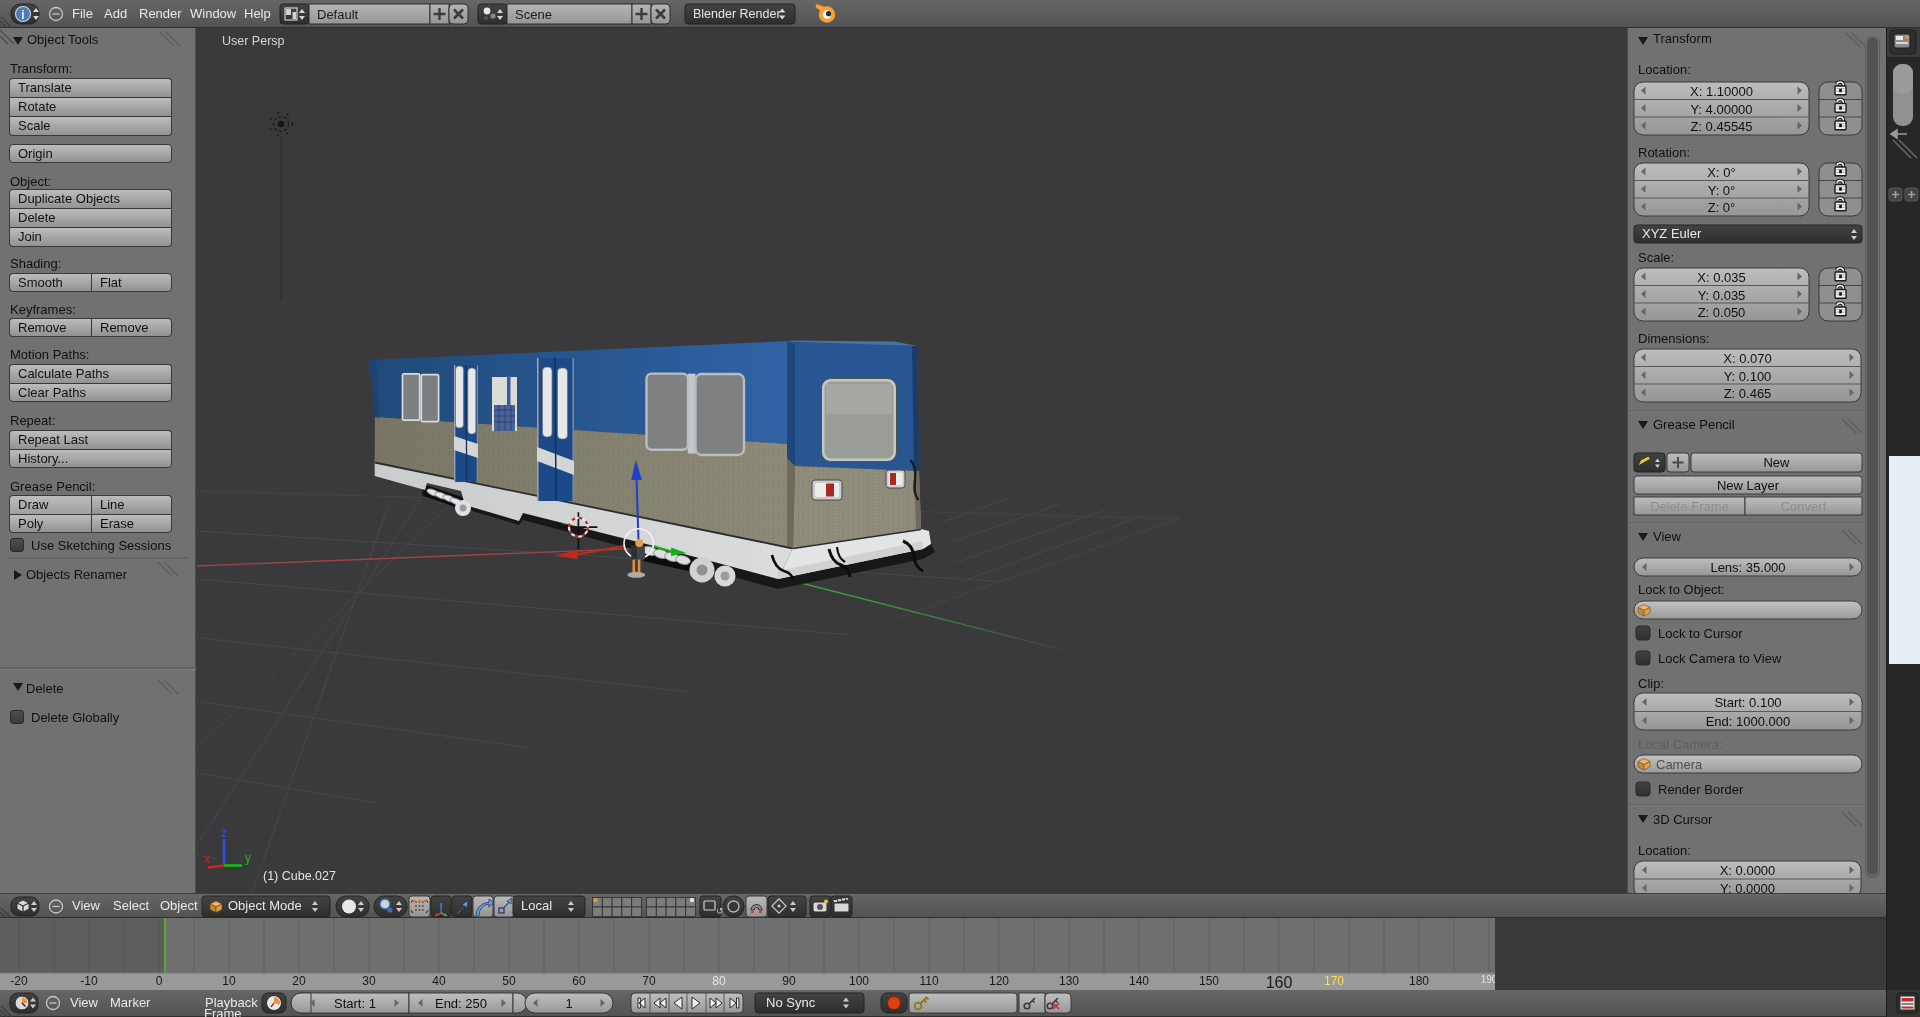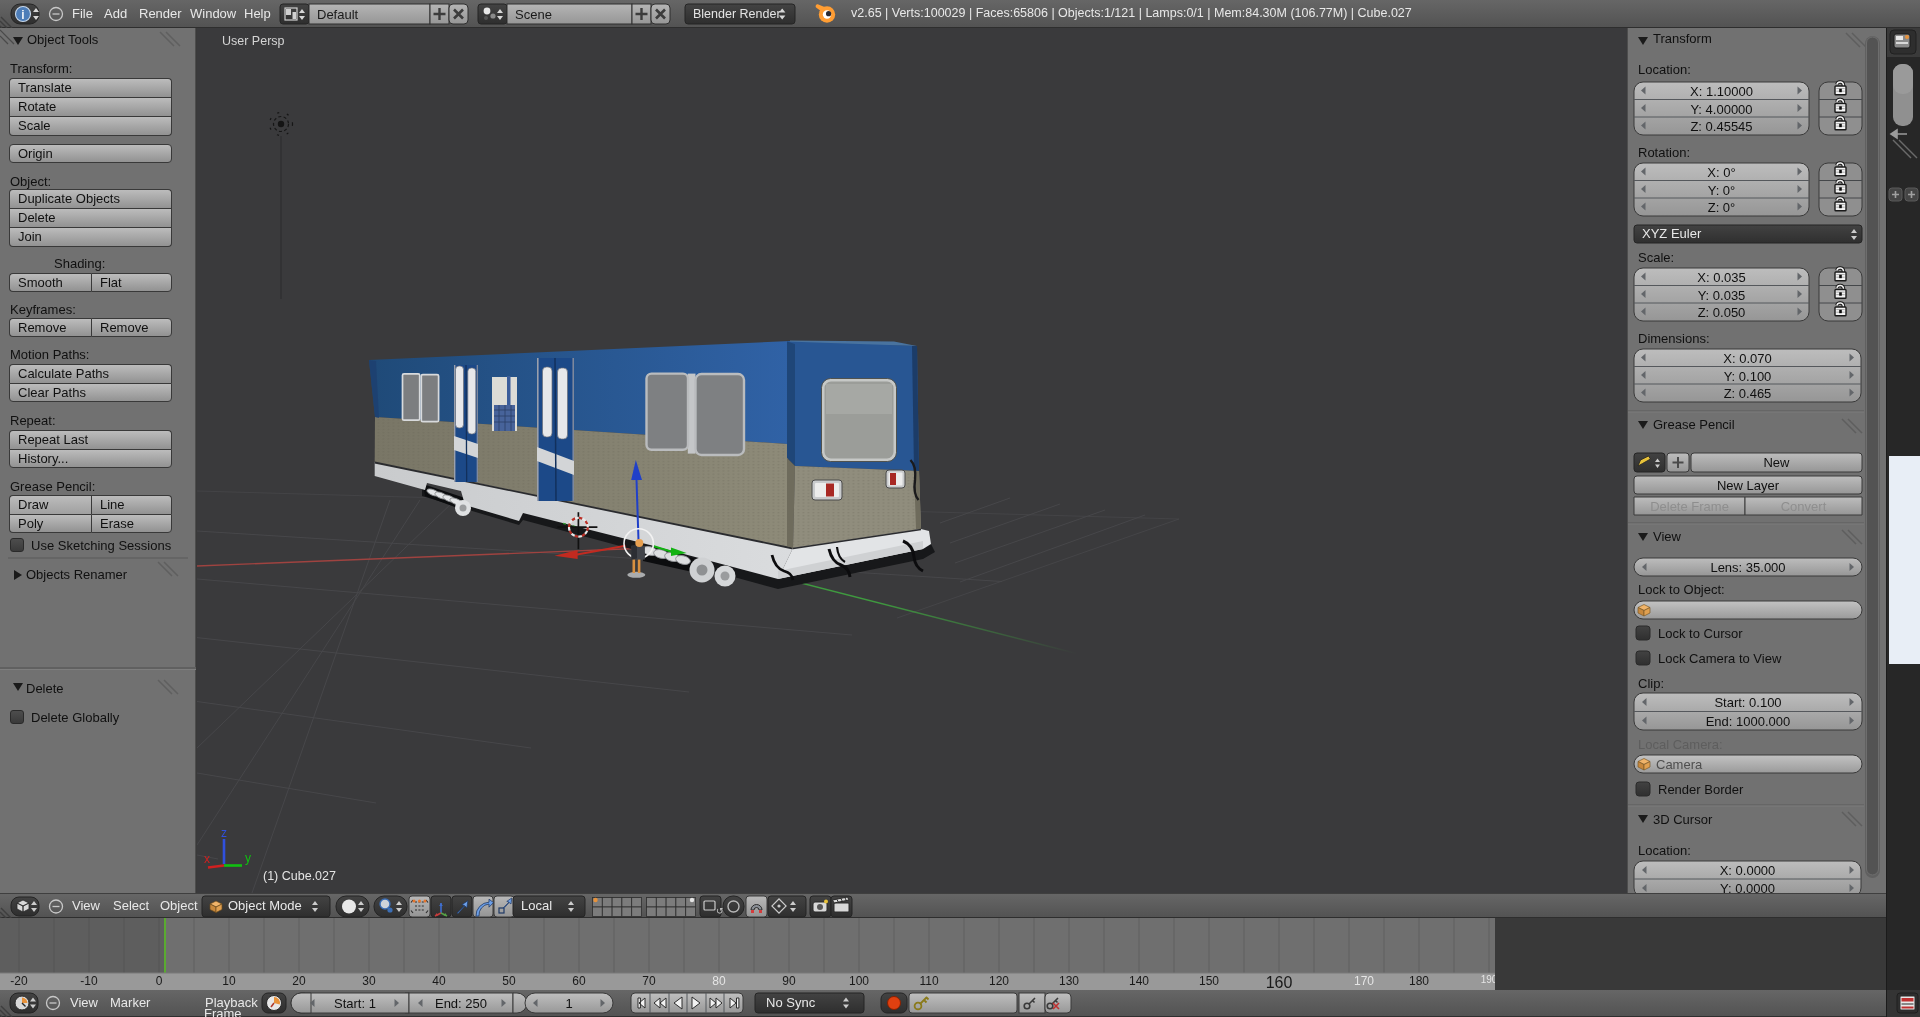--- a/index.html
+++ b/index.html
@@ -84,21 +84,20 @@
           <stop offset="0" stop-color="#b5b5b5"></stop>
             <stop offset="1" stop-color="#969696"></stop>
         </linearGradient>
       </defs>
     </svg>
     <span class="abs menutxt" style="left:72px;top:6px;">File</span>
     <span class="abs menutxt" style="left:104px;top:6px;">Add</span>
     <span class="abs menutxt" style="left:139px;top:6px;">Render</span>
     <span class="abs menutxt" style="left:190px;top:6px;">Window</span>
     <span class="abs menutxt" style="left:244px;top:6px;">Help</span>
-    <span class="abs menutxt" style="left:851px;top:6px;font-size:12.5px;">v2.65 | Verts:100029 | Faces:65806 | Objects:1/121 | Lamps:0/1 | Mem:84.30M (106.77M) | Cube.027</span>
   </div>
 
   <div class="abs" id="toolshelf" style="left:0;top:28px;width:196px;height:865px;background:#717171;border-right:1px solid #4d4d4d;">
     <svg class="abs" width="196" height="865" style="left:0;top:0;">
       <g stroke="#4a4a4a" stroke-width="1.2">
         <line x1="0" y1="2" x2="14" y2="16"></line>
           <line x1="0" y1="8" x2="8" y2="16"></line>
       </g>
       <g stroke="#5f5f5f" stroke-width="1.5">
         <line x1="160" y1="4" x2="174" y2="18"></line>
@@ -123,21 +122,21 @@
     <span class="abs lbl" style="left:27px;top:4px;">Object Tools</span>
     <span class="abs lbl" style="left:10px;top:33px;">Transform:</span>
     <div class="abs tbtn" style="left:9px;top:50px;width:163px;height:19px;border-radius:4px 4px 0 0;border-bottom:none;">Translate</div>
     <div class="abs tbtn" style="left:9px;top:69px;width:163px;height:20px;">Rotate</div>
     <div class="abs tbtn" style="left:9px;top:89px;width:163px;height:19px;border-radius:0 0 4px 4px;border-top:none;">Scale</div>
     <div class="abs tbtn" style="left:9px;top:116px;width:163px;height:19px;border-radius:4px;">Origin</div>
     <span class="abs lbl" style="left:10px;top:146px;">Object:</span>
     <div class="abs tbtn" style="left:9px;top:161px;width:163px;height:19px;border-radius:4px 4px 0 0;border-bottom:none;">Duplicate Objects</div>
     <div class="abs tbtn" style="left:9px;top:180px;width:163px;height:20px;">Delete</div>
     <div class="abs tbtn" style="left:9px;top:200px;width:163px;height:19px;border-radius:0 0 4px 4px;border-top:none;">Join</div>
-    <span class="abs lbl" style="left:10px;top:228px;margin-left:44px;">Shading:</span>
+    <span class="abs lbl" style="left:10px;top:228px;">Shading:</span>
     <div class="abs tbtn" style="left:9px;top:245px;width:82px;height:19px;border-radius:4px 0 0 4px;border-right:none;">Smooth</div>
     <div class="abs tbtn" style="left:91px;top:245px;width:81px;height:19px;border-radius:0 4px 4px 0;">Flat</div>
     <span class="abs lbl" style="left:10px;top:274px;">Keyframes:</span>
     <div class="abs tbtn" style="left:9px;top:290px;width:82px;height:19px;border-radius:4px 0 0 4px;border-right:none;">Remove</div>
     <div class="abs tbtn" style="left:91px;top:290px;width:81px;height:19px;border-radius:0 4px 4px 0;">Remove</div>
     <span class="abs lbl" style="left:10px;top:319px;">Motion Paths:</span>
     <div class="abs tbtn" style="left:9px;top:336px;width:163px;height:19px;border-radius:4px 4px 0 0;border-bottom:none;">Calculate Paths</div>
     <div class="abs tbtn" style="left:9px;top:355px;width:163px;height:19px;border-radius:0 0 4px 4px;">Clear Paths</div>
     <span class="abs lbl" style="left:10px;top:385px;">Repeat:</span>
     <div class="abs tbtn" style="left:9px;top:402px;width:163px;height:19px;border-radius:4px 4px 0 0;border-bottom:none;">Repeat Last</div>
@@ -835,21 +834,21 @@
     <span class="abs" style="left:624px;top:56px;width:50px;text-align:center;color:#191919;font-size:12px;">70</span>
     <span class="abs" style="left:694px;top:56px;width:50px;text-align:center;color:#e5e5e5;font-size:12px;">80</span>
     <span class="abs" style="left:764px;top:56px;width:50px;text-align:center;color:#191919;font-size:12px;">90</span>
     <span class="abs" style="left:834px;top:56px;width:50px;text-align:center;color:#191919;font-size:12px;">100</span>
     <span class="abs" style="left:904px;top:56px;width:50px;text-align:center;color:#191919;font-size:12px;">110</span>
     <span class="abs" style="left:974px;top:56px;width:50px;text-align:center;color:#191919;font-size:12px;">120</span>
     <span class="abs" style="left:1044px;top:56px;width:50px;text-align:center;color:#191919;font-size:12px;">130</span>
     <span class="abs" style="left:1114px;top:56px;width:50px;text-align:center;color:#191919;font-size:12px;">140</span>
     <span class="abs" style="left:1184px;top:56px;width:50px;text-align:center;color:#191919;font-size:12px;">150</span>
     <span class="abs" style="left:1254px;top:56px;width:50px;text-align:center;color:#191919;font-size:16px;">160</span>
-    <span class="abs" style="left:1324px;top:56px;width:50px;text-align:right;color:#e5e5e5;font-size:12px;">170</span>
+    <span class="abs" style="left:1324px;top:56px;width:50px;text-align:left;color:#fde047;font-size:12px;">170</span>
     <span class="abs" style="left:1394px;top:56px;width:50px;text-align:center;color:#191919;font-size:12px;">180</span>
     <span class="abs" style="left:1464px;top:56px;width:50px;text-align:center;color:#e5e5e5;font-size:10px;">190</span>
     <span class="abs" style="left:1534px;top:56px;width:50px;text-align:center;color:#191919;font-size:12px;">200</span>
     <span class="abs" style="left:1604px;top:56px;width:50px;text-align:center;color:#191919;font-size:12px;">210</span>
     <span class="abs" style="left:1674px;top:56px;width:50px;text-align:center;color:#191919;font-size:12px;">220</span>
     <span class="abs" style="left:1744px;top:56px;width:50px;text-align:center;color:#191919;font-size:12px;">230</span>
     <span class="abs" style="left:1814px;top:56px;width:50px;text-align:center;color:#191919;font-size:12px;">240</span>
     </div>
   </div>
 

